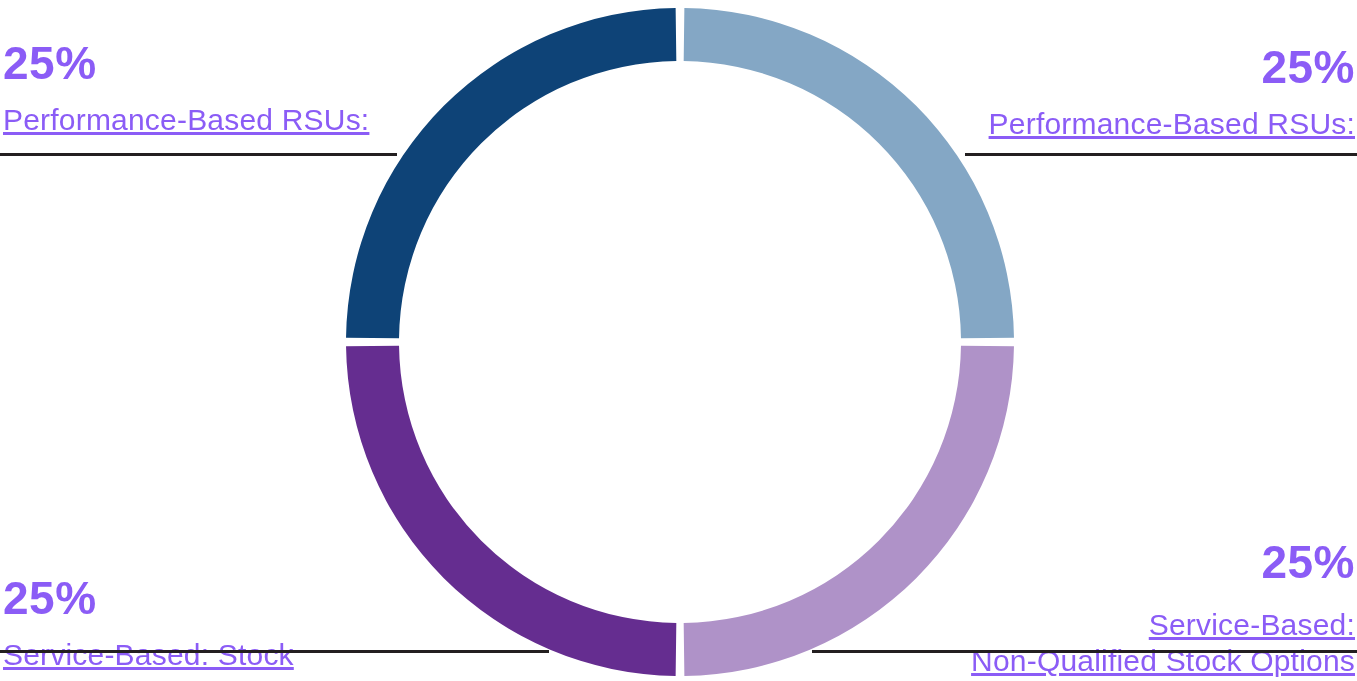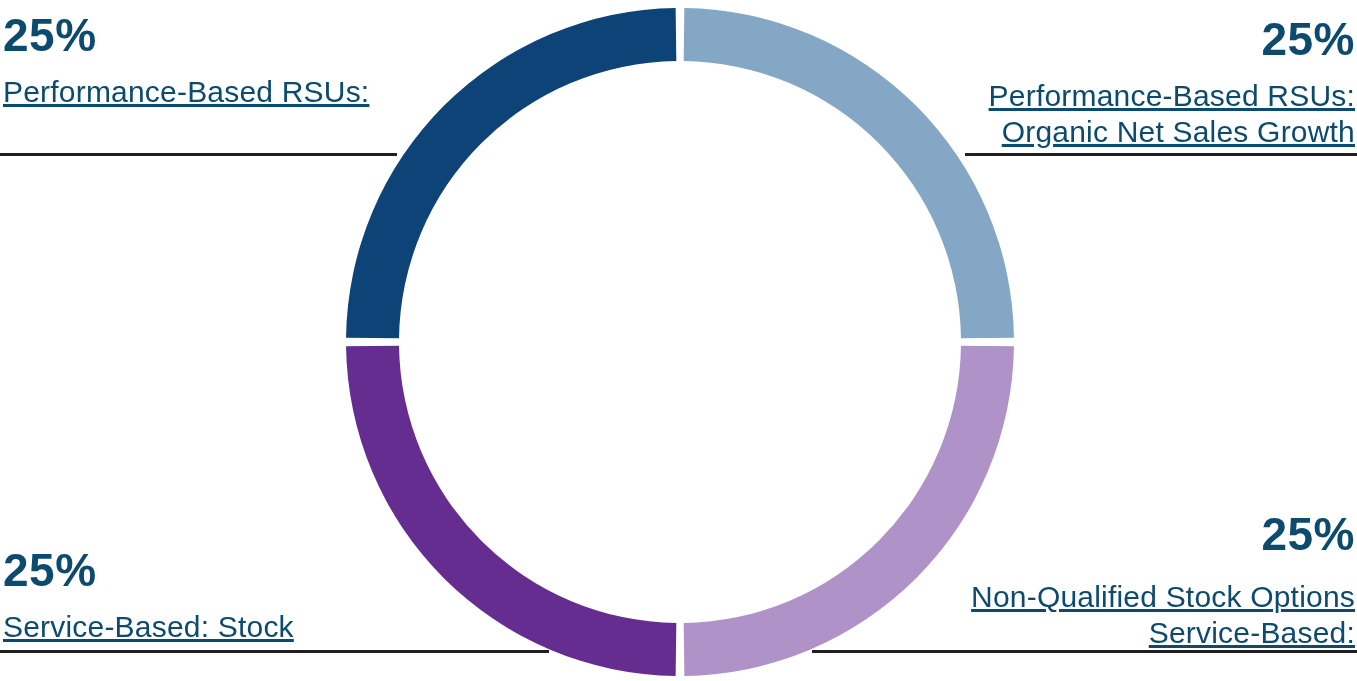--- a/index.html
+++ b/index.html
@@ -29,21 +29,22 @@
     width: 1357px;
     text-align: center;
     color: #16497b;
     font-size: 41px;
     line-height: 53px;
     font-weight: 400;
     letter-spacing: 0.5px;
   }
   .callout {
     position: absolute;
-    color: #0c4a6e;
+    color: #8b5cf6;
+    margin-top: 28px;
   }
   .callout .pct {
     font-size: 46px;
     font-weight: 700;
     line-height: 1.0;
     letter-spacing: 0.5px;
   }
   .callout .line {
     font-size: 30px;
     font-weight: 400;
@@ -85,32 +86,31 @@
 
 
   <div id="callout-top-left" class="callout align-left">
     <div class="pct">25%</div>
     <div class="line">Performance-Based RSUs:</div>
   </div>
 
   <div id="callout-top-right" class="callout align-right">
     <div class="pct">25%</div>
     <div class="line">Performance-Based RSUs:</div>
-    <div class="line">Organic Net Sales Growth</div>
   </div>
 
   <div id="callout-bottom-left" class="callout align-left">
     <div class="pct">25%</div>
     <div class="line">Service-Based: Stock</div>
   </div>
 
   <div id="callout-bottom-right" class="callout align-right">
     <div class="pct">25%</div>
+    <div class="line">Service-Based:</div>
     <div class="line">Non-Qualified Stock Options</div>
-    <div class="line">Service-Based:</div>
   </div>
 
   <div id="rule-top-left" class="rule"></div>
   <div id="rule-top-right" class="rule"></div>
   <div id="rule-bottom-left" class="rule"></div>
   <div id="rule-bottom-right" class="rule"></div>
 
 </div>
 
 </body></html>

